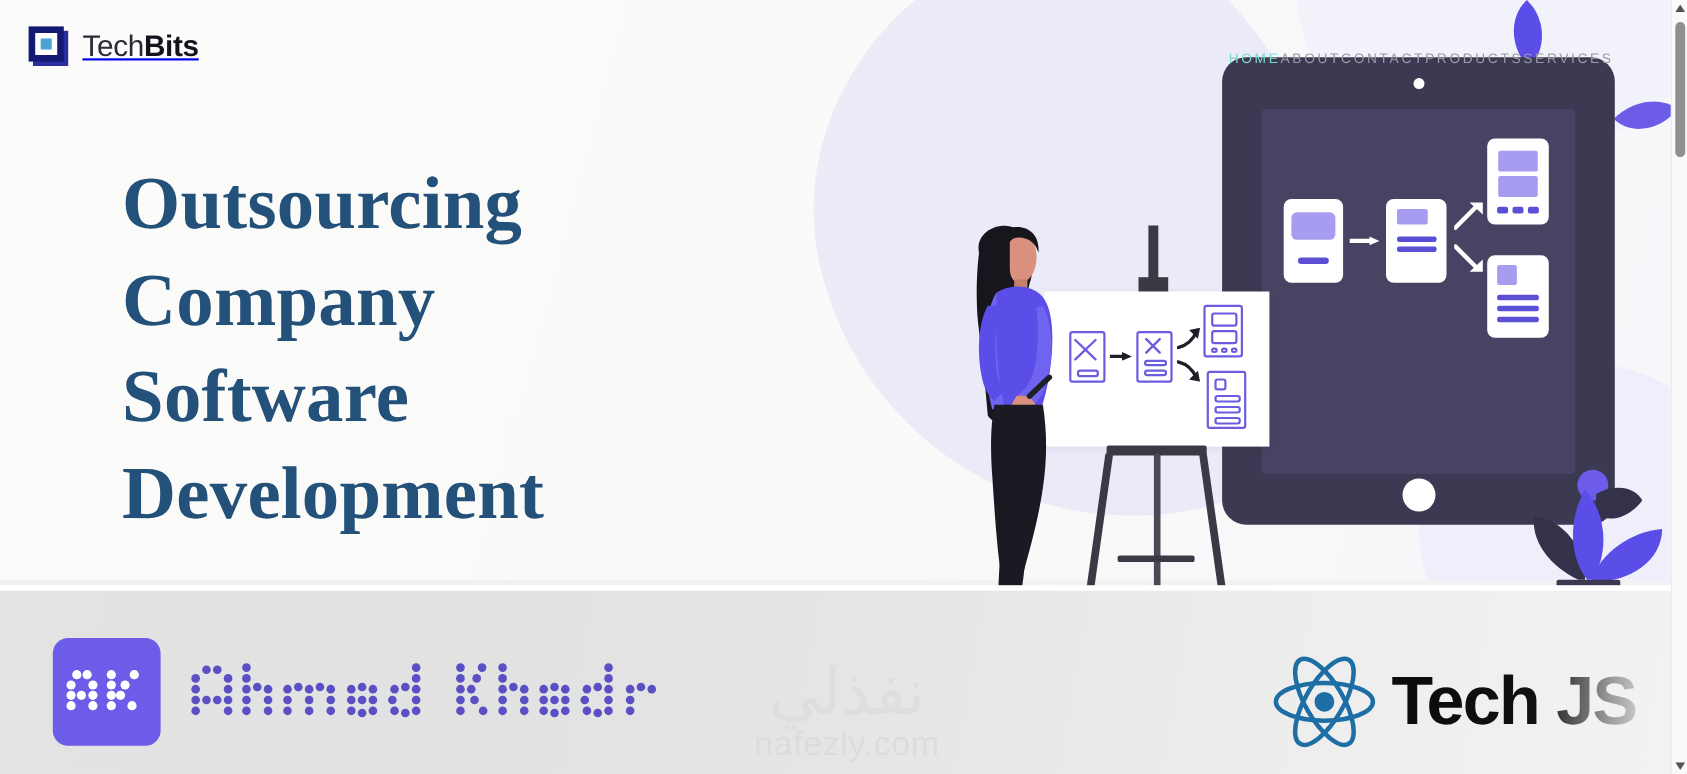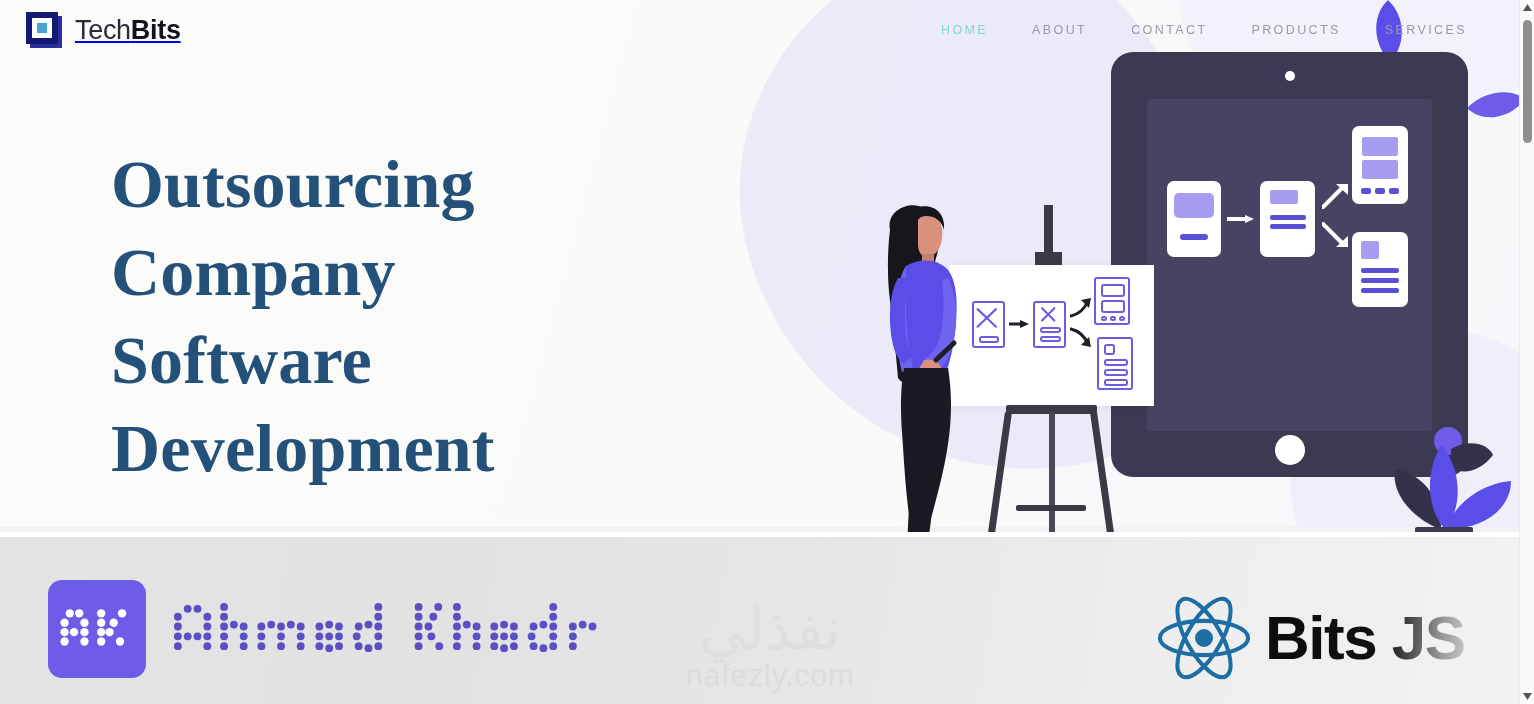--- a/index.html
+++ b/index.html
@@ -52,21 +52,21 @@
     width:380px; height:280px;
     background:#efeefb;
     border-radius:50%;
     opacity:.6;
   }
 
   
   #header {
     position:absolute; left:0; top:0;
     width:1519px; height:60px;
-    display:flex; align-items:center;
+    display:flex; align-items:flex-end;
     z-index:40;
   }
   #brand {
     display:flex; align-items:center; gap:13px;
     margin-left:26px;
   }
   #logo-mark {
     position:relative;
     width:36px; height:36px;
   }
@@ -95,21 +95,20 @@
     letter-spacing:-.3px;
     color:#1b1b29;
     white-space:nowrap;
   }
   #brand-text .t-light { font-weight:400; color:#2a2a38; }
   #brand-text .t-bold  { font-weight:700; color:#13131f; }
 
   #nav {
     margin-left:auto; margin-right:52px;
     display:flex; align-items:center;
-    gap:44px;
   }
   .nav-link {
     font-size:12.5px;
     letter-spacing:2.4px;
     color:#9a9aa6;
     text-decoration:none;
     white-space:nowrap;
     cursor:pointer;
   }
   .nav-link.active { color:#7fd9cd; }
@@ -719,21 +718,21 @@
 
     <div id="reactjs">
       <svg width="98" height="90" viewBox="0 0 120 110">
         <g fill="none" stroke="#1c6ea4" stroke-width="5">
           <ellipse cx="60" cy="55" rx="54" ry="21"></ellipse>
           <ellipse cx="60" cy="55" rx="54" ry="21" transform="rotate(60 60 55)"></ellipse>
           <ellipse cx="60" cy="55" rx="54" ry="21" transform="rotate(120 60 55)"></ellipse>
         </g>
         <circle cx="60" cy="55" r="11" fill="#1c6ea4"></circle>
       </svg>
-      <span id="react-label">Bits JS</span>
+      <span id="react-label">Tech JS</span>
     </div>
 
   </div>
 
   <div id="scrollbar">
     <div id="sb-up">
       <svg width="9" height="7" viewBox="0 0 9 7">
         <path d="M4.5 0 L9 7 L0 7 Z" fill="#555"></path>
       </svg>
     </div>

